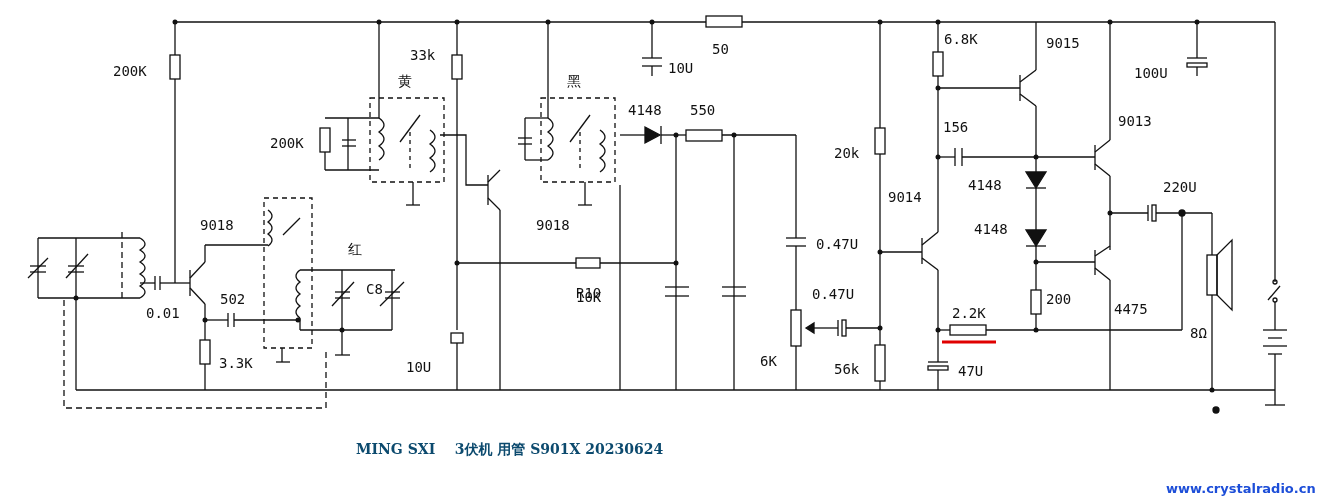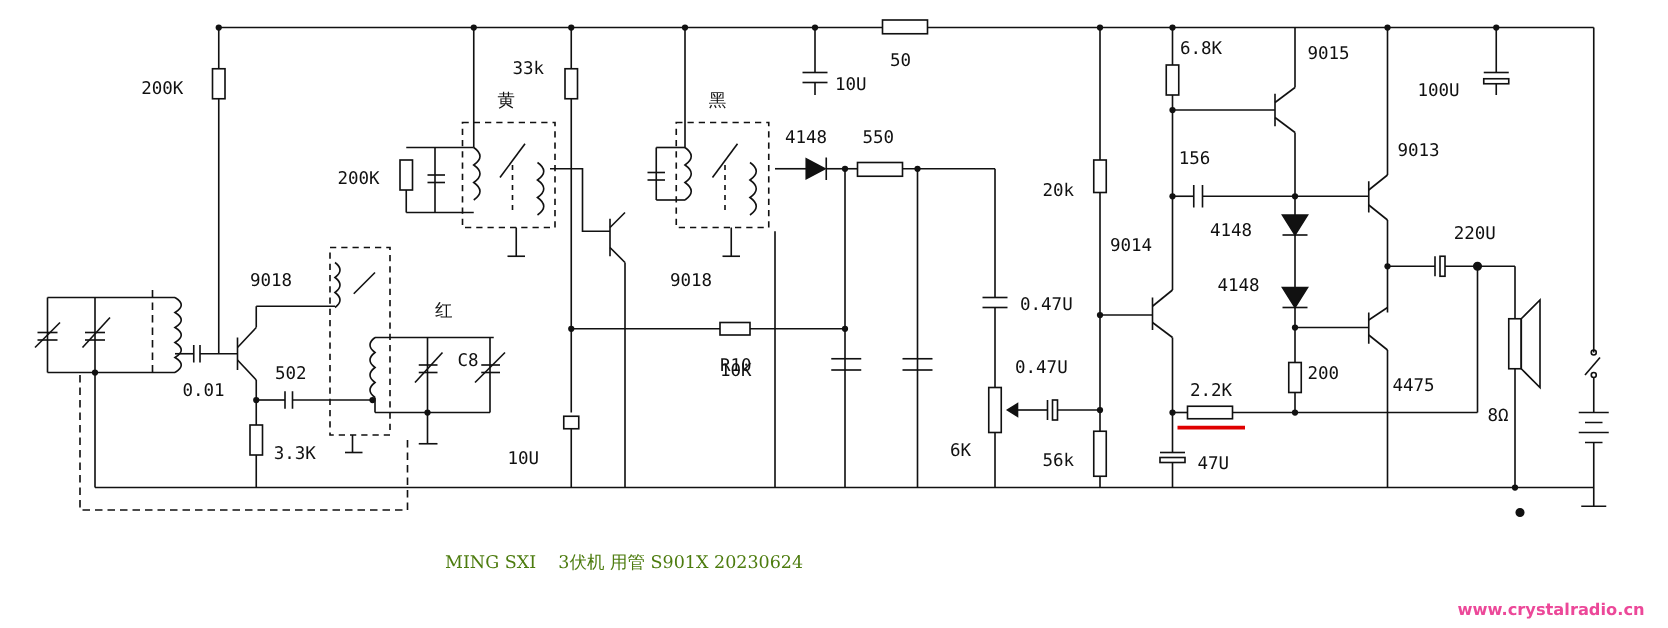--- a/index.html
+++ b/index.html
@@ -1,22 +1,22 @@
 <!DOCTYPE html>
 <html><head>
 <meta charset="utf-8">
 <style>
   html, body { margin: 0; padding: 0; background: #ffffff; }
   #canvas { position: relative; width: 1334px; height: 502px; overflow: hidden; background: #ffffff; }
   svg#schem { position: absolute; left: 0; top: 0; }
   .lbl { position: absolute; font-family: "DejaVu Sans Mono", "Liberation Mono", monospace; font-size: 14px; color: #111; white-space: nowrap; line-height: 1; }
   .cn { font-family: "DejaVu Sans", sans-serif; font-size: 14px; }
-  .caption { position: absolute; left: 356px; top: 441px; font-family: "DejaVu Serif", serif; font-size: 14px; color: #4d7c0f; white-space: nowrap; }
+  .caption { position: absolute; left: 356px; top: 441px; font-family: "DejaVu Serif", serif; font-size: 14px; color: #0c4a6e; white-space: nowrap; font-weight: bold; }
   .brand { position: absolute; left: 1168px; top: 442px; font-family: "DejaVu Sans", sans-serif; font-weight: bold; font-size: 28px; color: #1a5fb4; letter-spacing: 1px; white-space: nowrap; }
-  .url { position: absolute; left: 1166px; top: 481px; font-family: "DejaVu Sans", sans-serif; font-weight: bold; font-size: 13px; color: #ec4899; white-space: nowrap; }
+  .url { position: absolute; left: 1166px; top: 481px; font-family: "DejaVu Sans", sans-serif; font-weight: bold; font-size: 13px; color: #1d4ed8; white-space: nowrap; }
 </style>
 </head>
 <body>
 
 <div id="canvas">
   <svg id="schem" width="1334" height="502" viewBox="0 0 1334 502" stroke="#111" stroke-width="1.3" fill="none">
 
     <g>
       <line x1="175" y1="22" x2="706" y2="22"></line>
       <line x1="742" y1="22" x2="1275" y2="22"></line>

